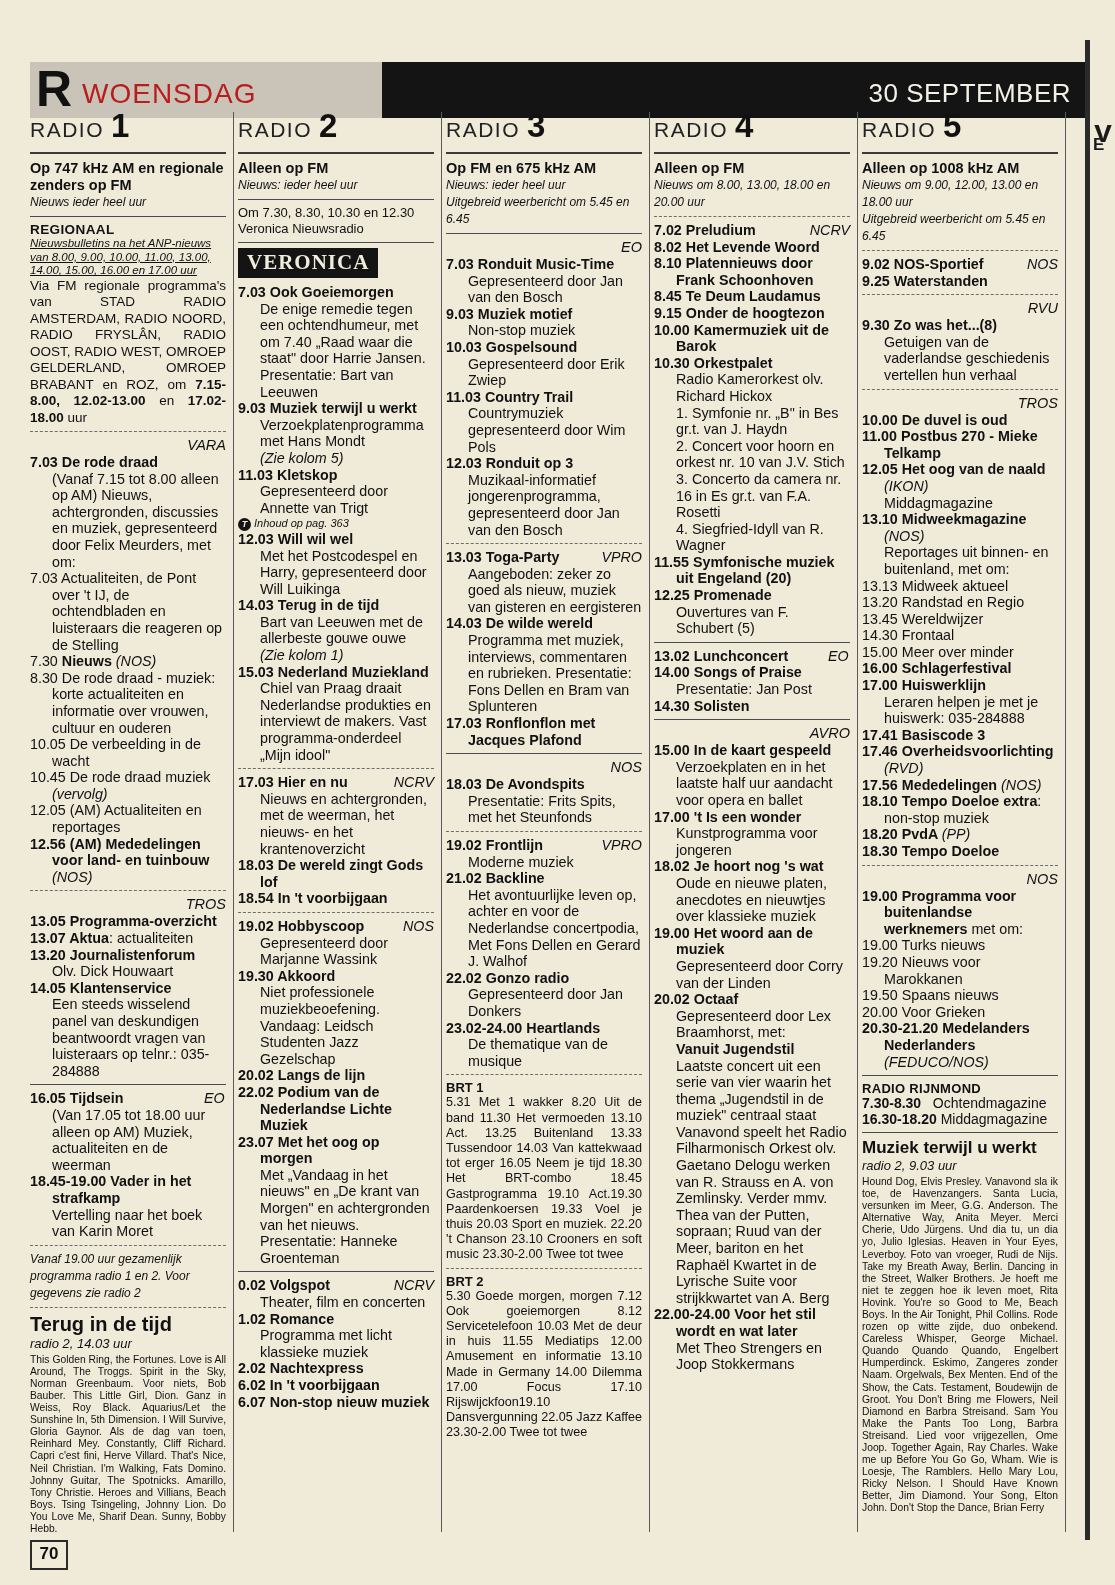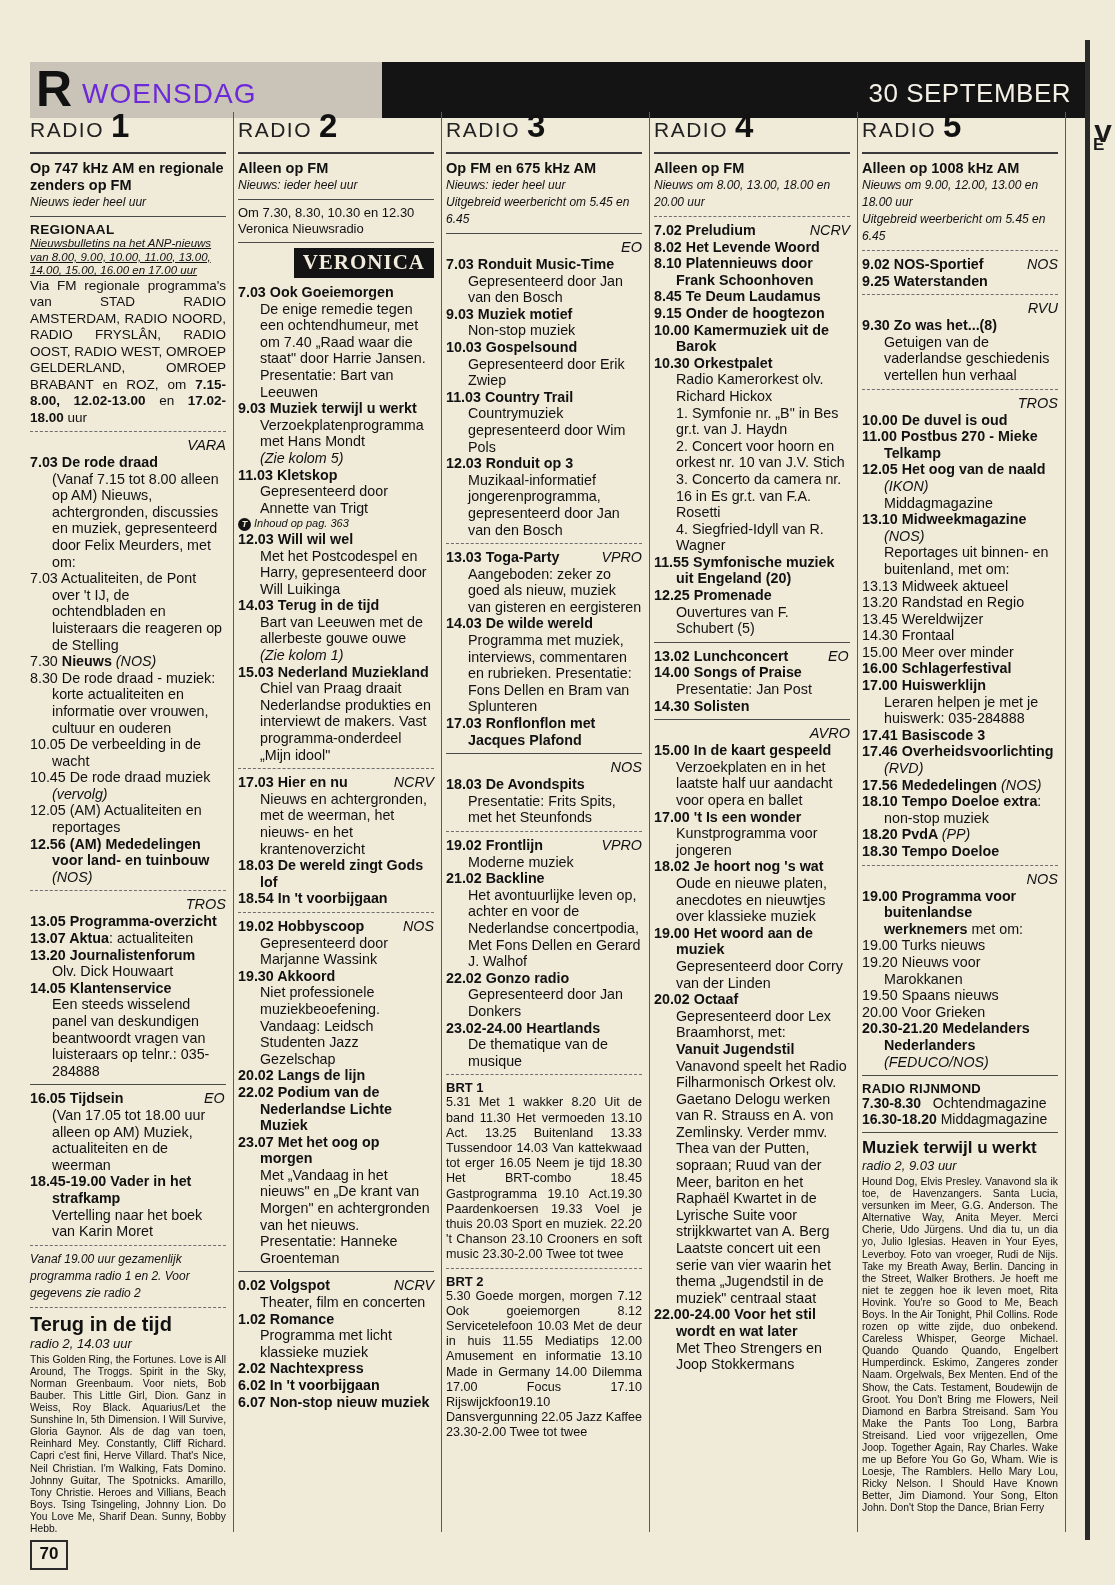--- a/index.html
+++ b/index.html
@@ -14,21 +14,21 @@
   .page{
     position:absolute;left:0;top:0;width:1115px;height:1585px;
     background:#f0ead9;
   }
   
   .masthead{position:absolute;left:30px;top:62px;width:1055px;height:56px;}
   .mh-grey{position:absolute;left:0;top:0;width:352px;height:56px;background:#c9c4b7;}
   .mh-black{position:absolute;left:352px;top:0;width:703px;height:56px;background:#141414;}
   .mh-R{position:absolute;left:6px;top:2px;font-size:50px;font-weight:bold;line-height:50px;
         font-family:"Liberation Sans",sans-serif;letter-spacing:-2px;}
-  .mh-day{position:absolute;left:52px;top:16px;font-size:28px;letter-spacing:1px;color:#6d28d9;
+  .mh-day{position:absolute;left:52px;top:16px;font-size:28px;letter-spacing:1px;color:#b91c1c;
         font-family:"Liberation Sans",sans-serif;}
   .mh-date{position:absolute;right:14px;top:16px;font-size:26px;color:#f4f0e6;letter-spacing:0.5px;}
   
   .bleed{position:absolute;left:1085px;top:40px;width:5px;height:1500px;background:#2b2b2b;}
   
   .cols{position:absolute;left:30px;top:112px;width:1056px;height:1420px;}
   .col{position:absolute;top:0;width:196px;height:1420px;}
   .col.c0{left:0;}
   .col.c1{left:208px;}
   .col.c2{left:416px;}
@@ -54,21 +54,21 @@
   .regional-b b{font-weight:bold;}
   .broadcaster{font-size:14.5px;font-style:italic;text-align:right;line-height:17px;}
   
   .prog{font-size:14.3px;line-height:16.6px;margin:0;padding:0 0 0 22px;text-indent:-22px;}
   .prog.b{font-weight:bold;}
   .prog i{font-style:italic;font-weight:normal;}
   .prog b{font-weight:bold;}
   .sub{font-size:14.3px;line-height:16.6px;padding-left:22px;font-weight:normal;}
   .inline-bc{float:right;font-style:italic;font-weight:normal;margin-left:6px;}
   
-  .vlogo{text-align:right;margin:4px 0 6px 0;}
+  .vlogo{text-align:left;margin:4px 0 6px 0;}
   .vlogo span{
      display:inline-block;background:#141414;color:#f2ecdd;
      font-family:"Liberation Serif",serif;font-weight:bold;font-size:21px;
      letter-spacing:1px;padding:2px 9px 3px 9px;
      transform:skewX(-6px);
   }
   
   .tt{display:inline-block;width:13px;height:13px;border-radius:50%;background:#141414;color:#f0ead9;
       font-size:9px;line-height:13px;text-align:center;font-weight:bold;vertical-align:middle;margin-right:3px;}
   .ttline{font-size:11px;font-style:italic;line-height:14px;}
@@ -320,22 +320,22 @@
         <div class="sub">Verzoekplaten en in het laatste half uur aandacht voor opera en ballet</div>
         <div class="prog b"><span>17.00</span> <span>'t Is een wonder</span></div>
         <div class="sub">Kunstprogramma voor jongeren</div>
         <div class="prog b"><span>18.02</span> <span>Je hoort nog 's wat</span></div>
         <div class="sub">Oude en nieuwe platen, anecdotes en nieuwtjes over klassieke muziek</div>
         <div class="prog b"><span>19.00</span> <span>Het woord aan de muziek</span></div>
         <div class="sub">Gepresenteerd door Corry van der Linden</div>
         <div class="prog b"><span>20.02</span> <span>Octaaf</span></div>
         <div class="sub">Gepresenteerd door Lex Braamhorst, met:</div>
         <div class="sub" style="font-weight:bold">Vanuit Jugendstil</div>
+        <div class="sub">Laatste concert uit een serie van vier waarin het thema „Jugendstil in de muziek" centraal staat</div>
         <div class="sub">Vanavond speelt het Radio Filharmonisch Orkest olv. Gaetano Delogu werken van R. Strauss en A. von Zemlinsky. Verder mmv. Thea van der Putten, sopraan; Ruud van der Meer, bariton en het Raphaël Kwartet in de Lyrische Suite voor strijkkwartet van A. Berg</div>
-        <div class="sub">Laatste concert uit een serie van vier waarin het thema „Jugendstil in de muziek" centraal staat</div>
         <div class="prog b"><span>22.00-24.00</span> <span>Voor het stil wordt en wat later</span></div>
         <div class="sub">Met Theo Strengers en Joop Stokkermans</div>
       </div>
     </div>
 
     <div class="col c4">
       <div class="st-head">
         <span class="st-word">RADIO</span>
         <span class="st-num">5</span>
       </div>

